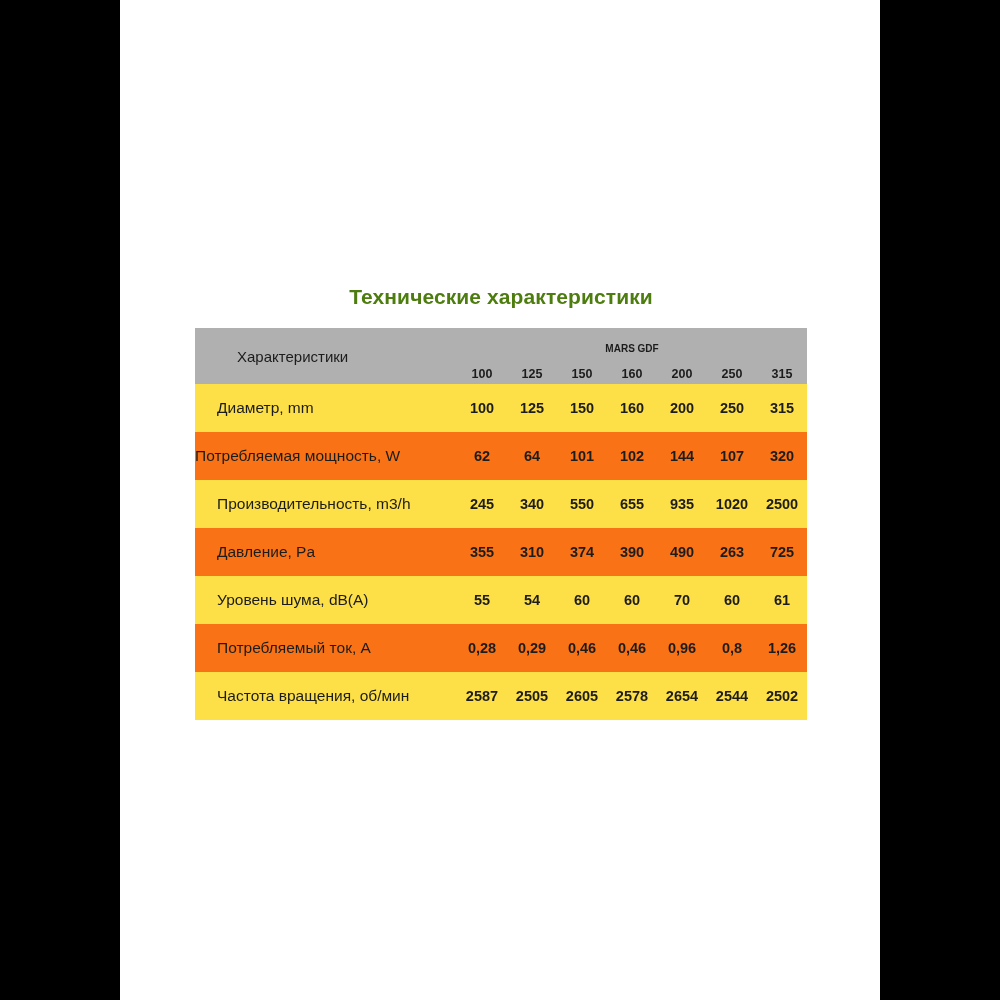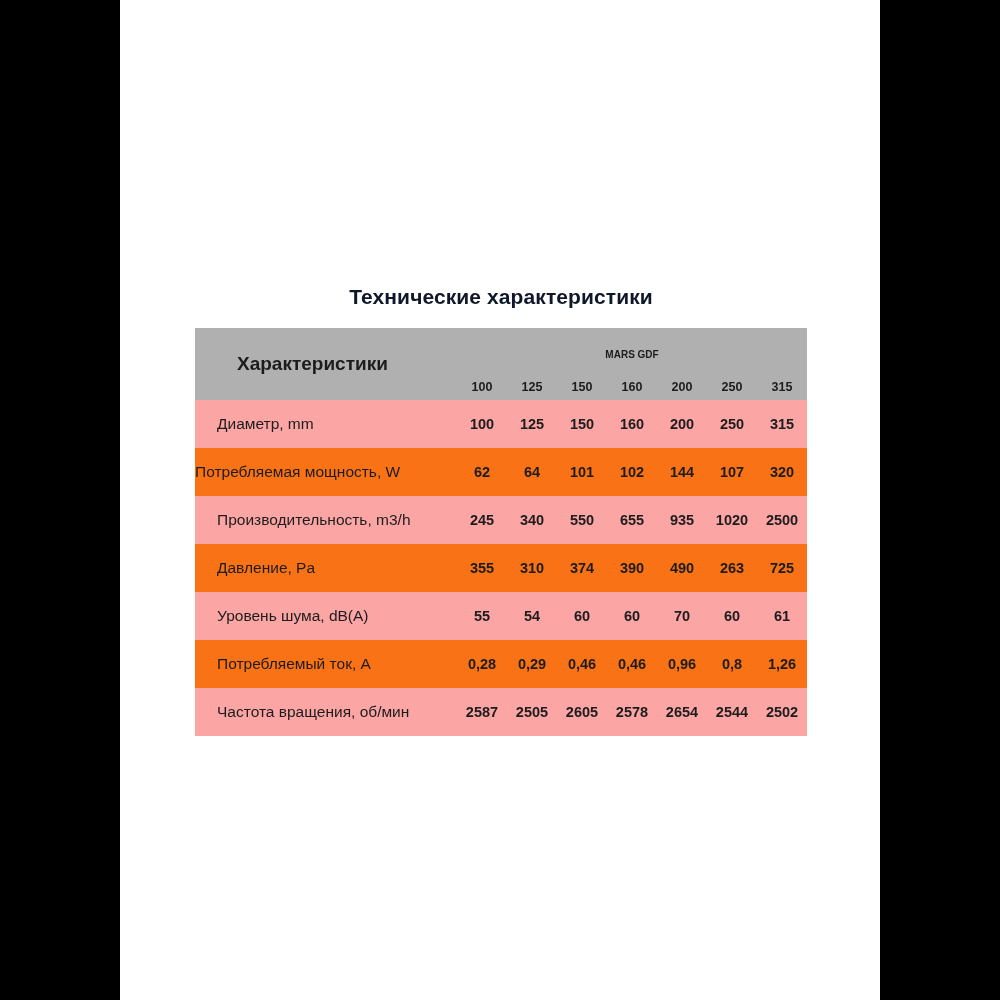--- a/index.html
+++ b/index.html
@@ -24,44 +24,44 @@
   .content {
     position: absolute;
     left: 75px;
     top: 285px;
     width: 612px;
   }
   .doc-title {
     text-align: center;
     font-size: 21px;
     font-weight: bold;
-    color: #0f172a;
+    color: #4d7c0f;
     letter-spacing: 0.1px;
     margin: 0 0 19px 0;
   }
   table.spec {
     border-collapse: collapse;
     width: 612px;
     table-layout: fixed;
   }
   table.spec td, table.spec th {
     padding: 0;
     margin: 0;
     border: none;
   }
   .hdr-row td {
     background: #b0b0b0;
     vertical-align: middle;
   }
   .hdr-char {
-    font-size: 19px;
-    font-weight: bold;
+    font-size: 15px;
+    font-weight: normal;
     color: #1c1c1c;
     padding: 0 0 0 42px !important;
-    height: 72px;
+    height: 56px;
   }
   .hdr-brand {
     font-size: 10px;
     font-weight: bold;
     color: #1c1c1c;
     text-align: center;
     padding-top: 10px !important;
     padding-bottom: 4px !important;
   }
   .hdr-sizes {
@@ -75,21 +75,21 @@
     background: #b0b0b0;
   }
   .hdr-sizes .cell {
     text-align: center;
   }
   tr.data-row td {
     height: 48px;
     vertical-align: middle;
   }
   tr.shade td {
-    background: #fca5a5;
+    background: #fde047;
   }
   tr.plain td {
     background: #f97316;
   }
   td.label {
     font-size: 15.5px;
     color: #1c1c1c;
     padding-left: 8px;
     line-height: 1.15;
   }

